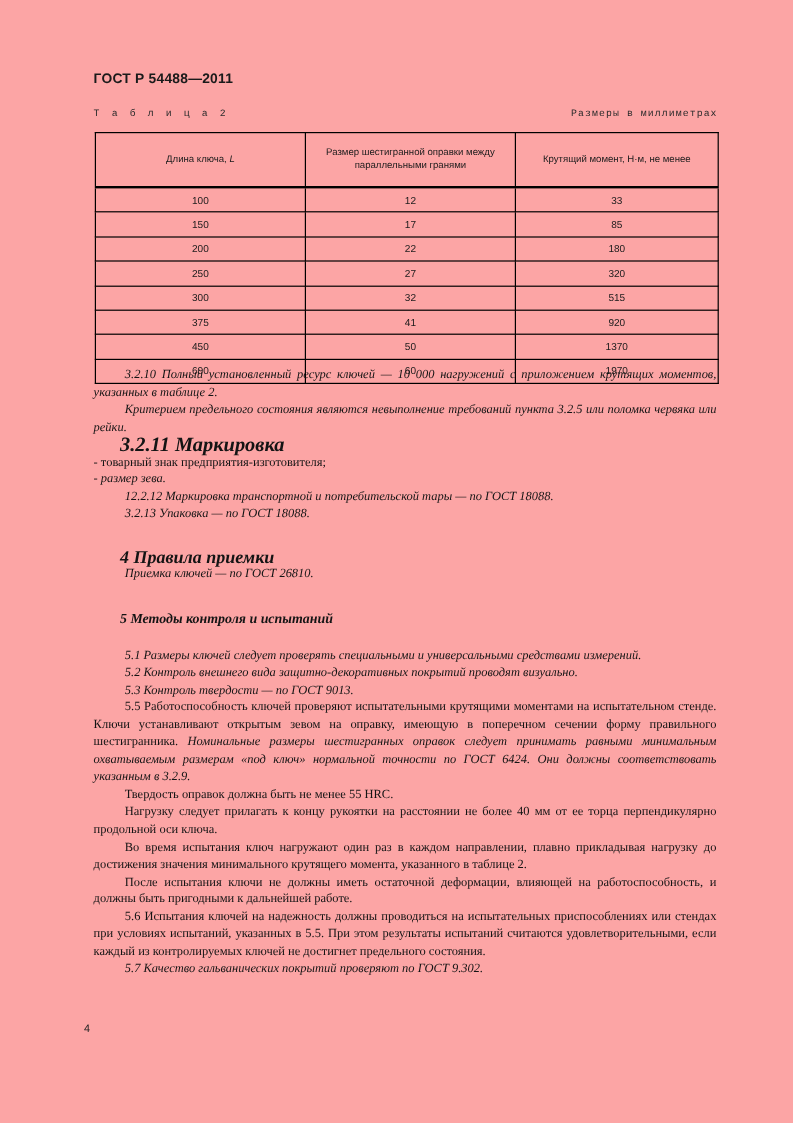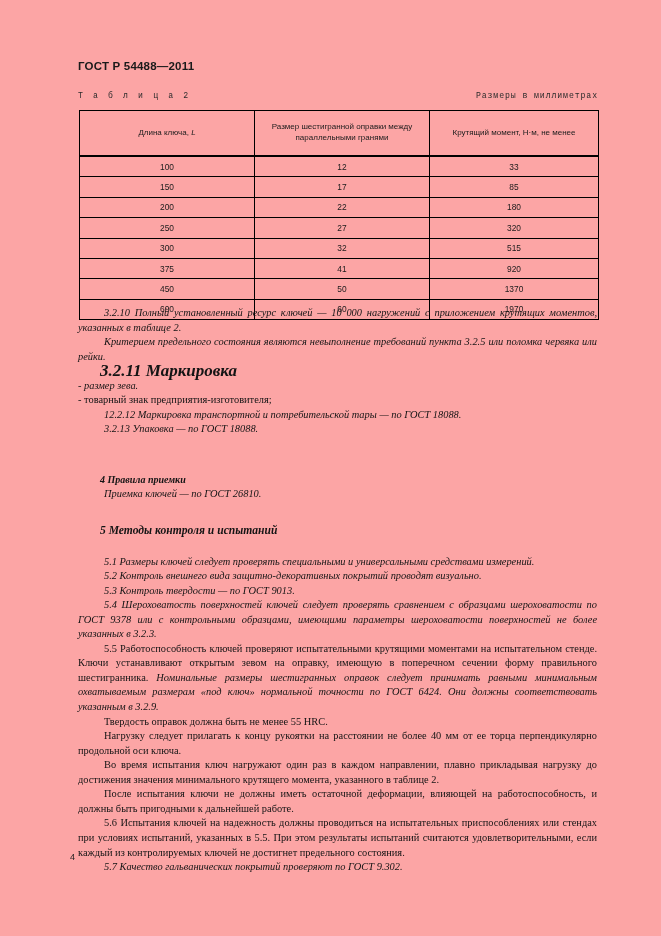--- a/index.html
+++ b/index.html
@@ -195,34 +195,33 @@
         <td>1970</td>
       </tr>
     </tbody>
   </table>
 
   <div class="body-text">
 
     <p class="ind it">3.2.10  Полный установленный ресурс ключей — 10 000 нагружений с приложением крутящих моментов, указанных в таблице 2.</p>
     <p class="ind it">Критерием предельного состояния являются невыполнение требований пункта 3.2.5 или поломка червяка или рейки.</p>
     <p class="sec-head">3.2.11  Маркировка</p>
+    <p class="ind nojust dash-item">-  товарный знак предприятия-изготовителя;</p>
     <p class="ind nojust dash-item it">-  размер зева.</p>
-    <p class="ind nojust dash-item">-  товарный знак предприятия-изготовителя;</p>
     <p class="ind nojust it">12.2.12  Маркировка транспортной и потребительской тары — по ГОСТ 18088.</p>
     <p class="ind nojust it">3.2.13  Упаковка — по ГОСТ 18088.</p>
 
-    <p class="sec-head gap-before" style="margin-top:36px;text-indent:22px;font-size:10px;">4  Правила приемки</p>
+    <p class="sec-head gap-before" style="margin-top:21px;text-indent:22px;font-size:15px;">4  Правила приемки</p>
     <p class="ind it" style="">Приемка ключей — по ГОСТ 26810.</p>
 
     <p class="sec-head" style="margin-top:22px;text-indent:22px;font-size:11.6px;">5  Методы контроля и испытаний</p>
 
     <p class="ind it" style="margin-top:16px;">5.1  Размеры ключей следует проверять специальными и универсальными средствами измерений.</p>
     <p class="ind it nojust">5.2  Контроль внешнего вида защитно-декоративных покрытий проводят визуально.</p>
     <p class="ind it nojust">5.3  Контроль твердости — по ГОСТ 9013.</p>
-    <p class="ind it">5.4  Шероховатость поверхностей ключей следует проверять сравнением с образцами шероховатости по ГОСТ 9378 или с контрольными образцами, имеющими параметры шероховатости поверхностей не более указанных в 3.2.3.</p>
 
     <p class="ind"><span>5.5  Работоспособность ключей проверяют испытательными крутящими моментами на испытательном стенде. Ключи устанавливают открытым зевом на оправку, имеющую в поперечном сечении форму правильного шестигранника. </span><span class="it">Номинальные размеры шестигранных оправок следует принимать равными минимальным охватываемым размерам «под ключ» нормальной точности по ГОСТ 6424. Они должны соответствовать указанным в 3.2.9.</span></p>
 
     <p class="ind nojust">Твердость оправок должна быть не менее 55 HRC.</p>
     <p class="ind">Нагрузку следует прилагать к концу рукоятки на расстоянии не более 40 мм от ее торца перпендикулярно продольной оси ключа.</p>
     <p class="ind">Во время испытания ключ нагружают один раз в каждом направлении, плавно прикладывая нагрузку до достижения значения минимального крутящего момента, указанного в таблице 2.</p>
     <p class="ind">После испытания ключи не должны иметь остаточной деформации, влияющей на работоспособность, и должны быть пригодными к дальнейшей работе.</p>
     <p class="ind">5.6  Испытания ключей на надежность должны проводиться на испытательных приспособлениях или стендах при условиях испытаний, указанных в 5.5. При этом результаты испытаний считаются удовлетворительными, если каждый из контролируемых ключей не достигнет предельного состояния.</p>
     <p class="ind it nojust">5.7  Качество гальванических покрытий проверяют по ГОСТ 9.302.</p>
 

